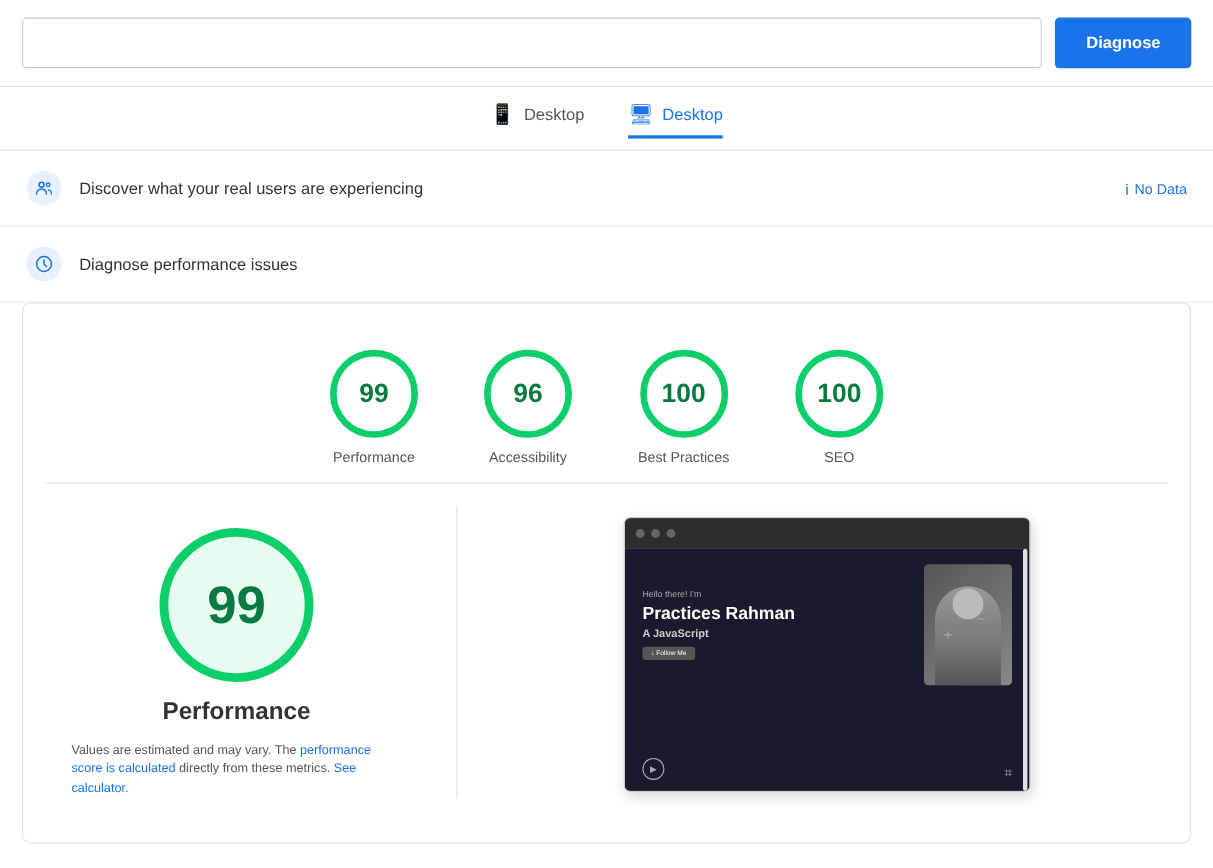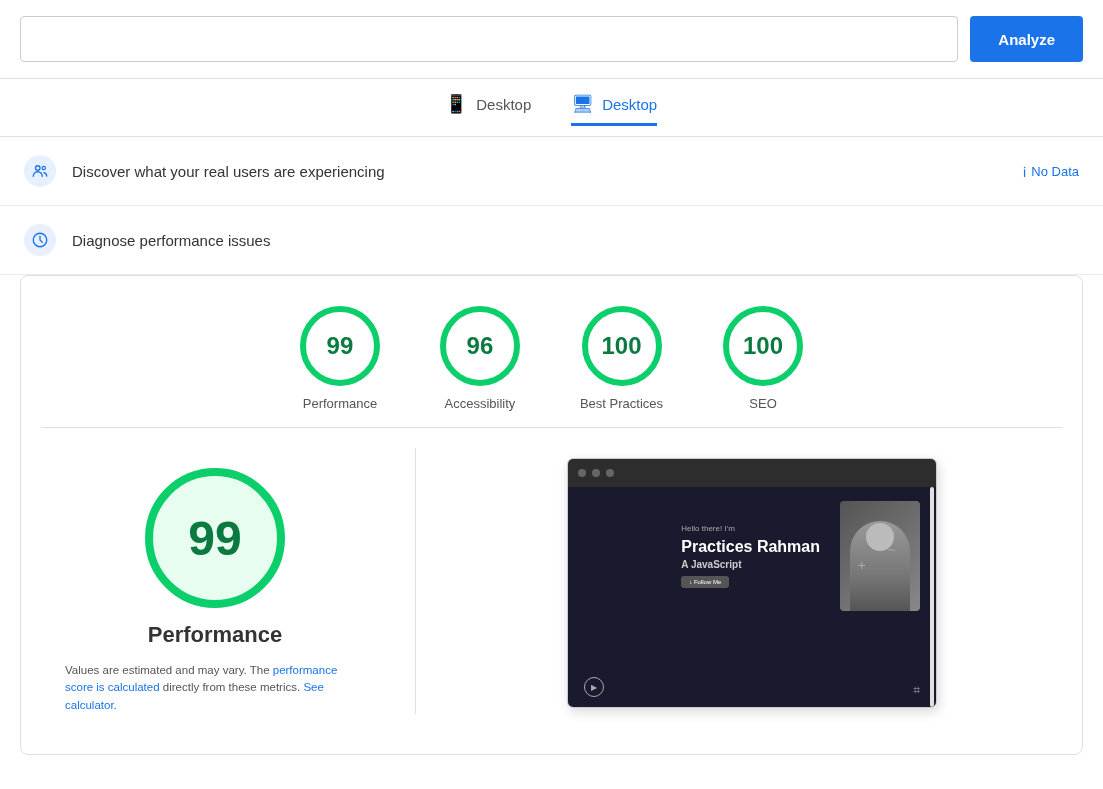--- a/index.html
+++ b/index.html
@@ -87,21 +87,21 @@
       gap: 5px;
       color: #1a73e8;
       font-size: 13px;
     }
 
     
     .score-card-wrapper {
       margin: 0 20px;
       border: 1px solid #e0e0e0;
       border-radius: 8px;
-      padding: 30px 20px 20px;
+      padding: 42px 20px 20px;
     }
     .score-circles-row {
       display: flex;
       justify-content: center;
       gap: 60px;
       margin-bottom: 16px;
     }
     .score-item {
       display: flex;
       flex-direction: column;
@@ -234,23 +234,22 @@
       gap: 8px;
       margin-left: auto;
     }
     .site-nav-link {
       color: #888;
       font-size: 6px;
     }
     .site-hero {
       padding: 14px 16px;
       display: flex;
-      justify-content: flex-end;
-      align-items: center;
-      gap: 20px;
+      justify-content: space-between;
+      align-items: center;
     }
     .site-hero-text { }
     .hero-greeting { color: #aaa; font-size: 8px; margin-bottom: 4px; }
     .hero-name { color: #fff; font-size: 16px; font-weight: bold; line-height: 1.2; }
     .hero-sub { color: #ccc; font-size: 10px; margin-top: 2px; font-weight: bold; }
     .hero-btn {
       background: #555;
       color: #fff;
       font-size: 6px;
       padding: 3px 8px;
@@ -310,21 +309,21 @@
       width: 4px;
       background: #e0e0e0;
       border-radius: 2px;
     }
   </style>
 </head>
 <body>
 
 <div class="url-bar-container">
   <input class="url-input" type="text" style="">
-  <button class="analyze-btn">Analyze</button>
+  <button class="analyze-btn">Diagnose</button>
 </div>
 
 <div class="tab-bar">
   <div class="tab-item">
     <span class="tab-icon">📱</span>
     <span>Desktop</span>
   </div>
   <div class="tab-item active">
     <span class="tab-icon">🖥</span>
     <span>Desktop</span>

